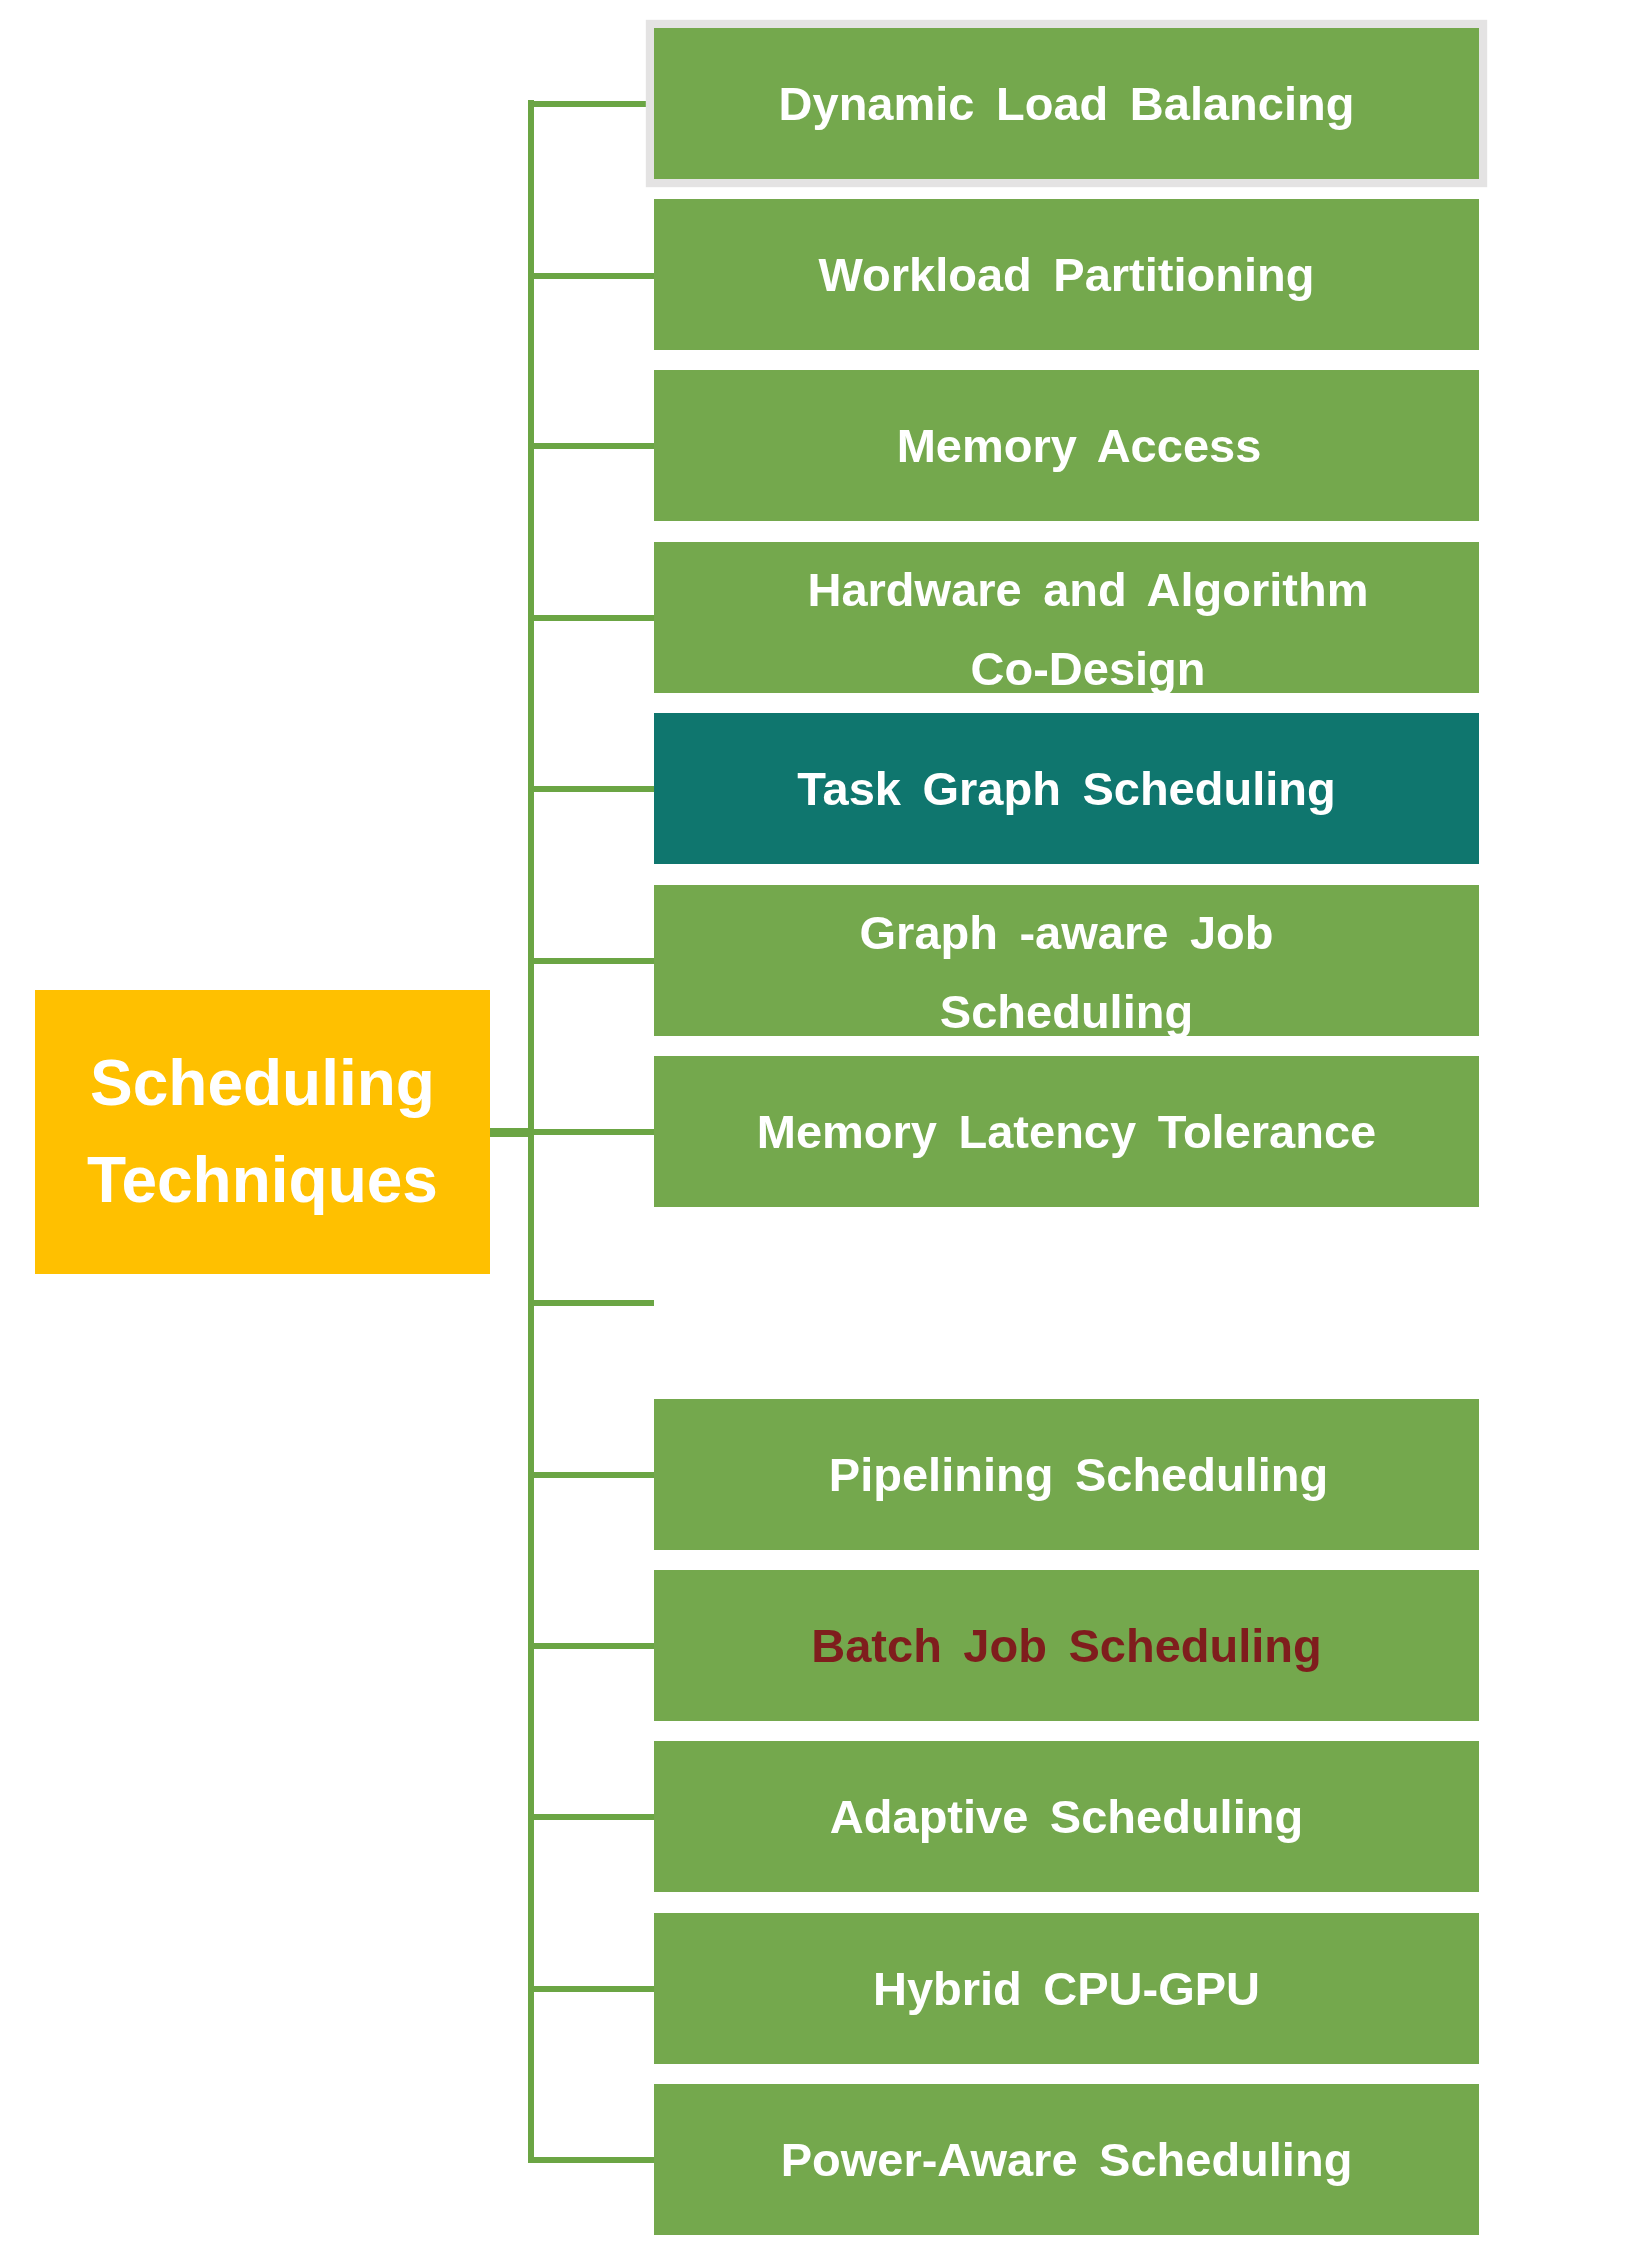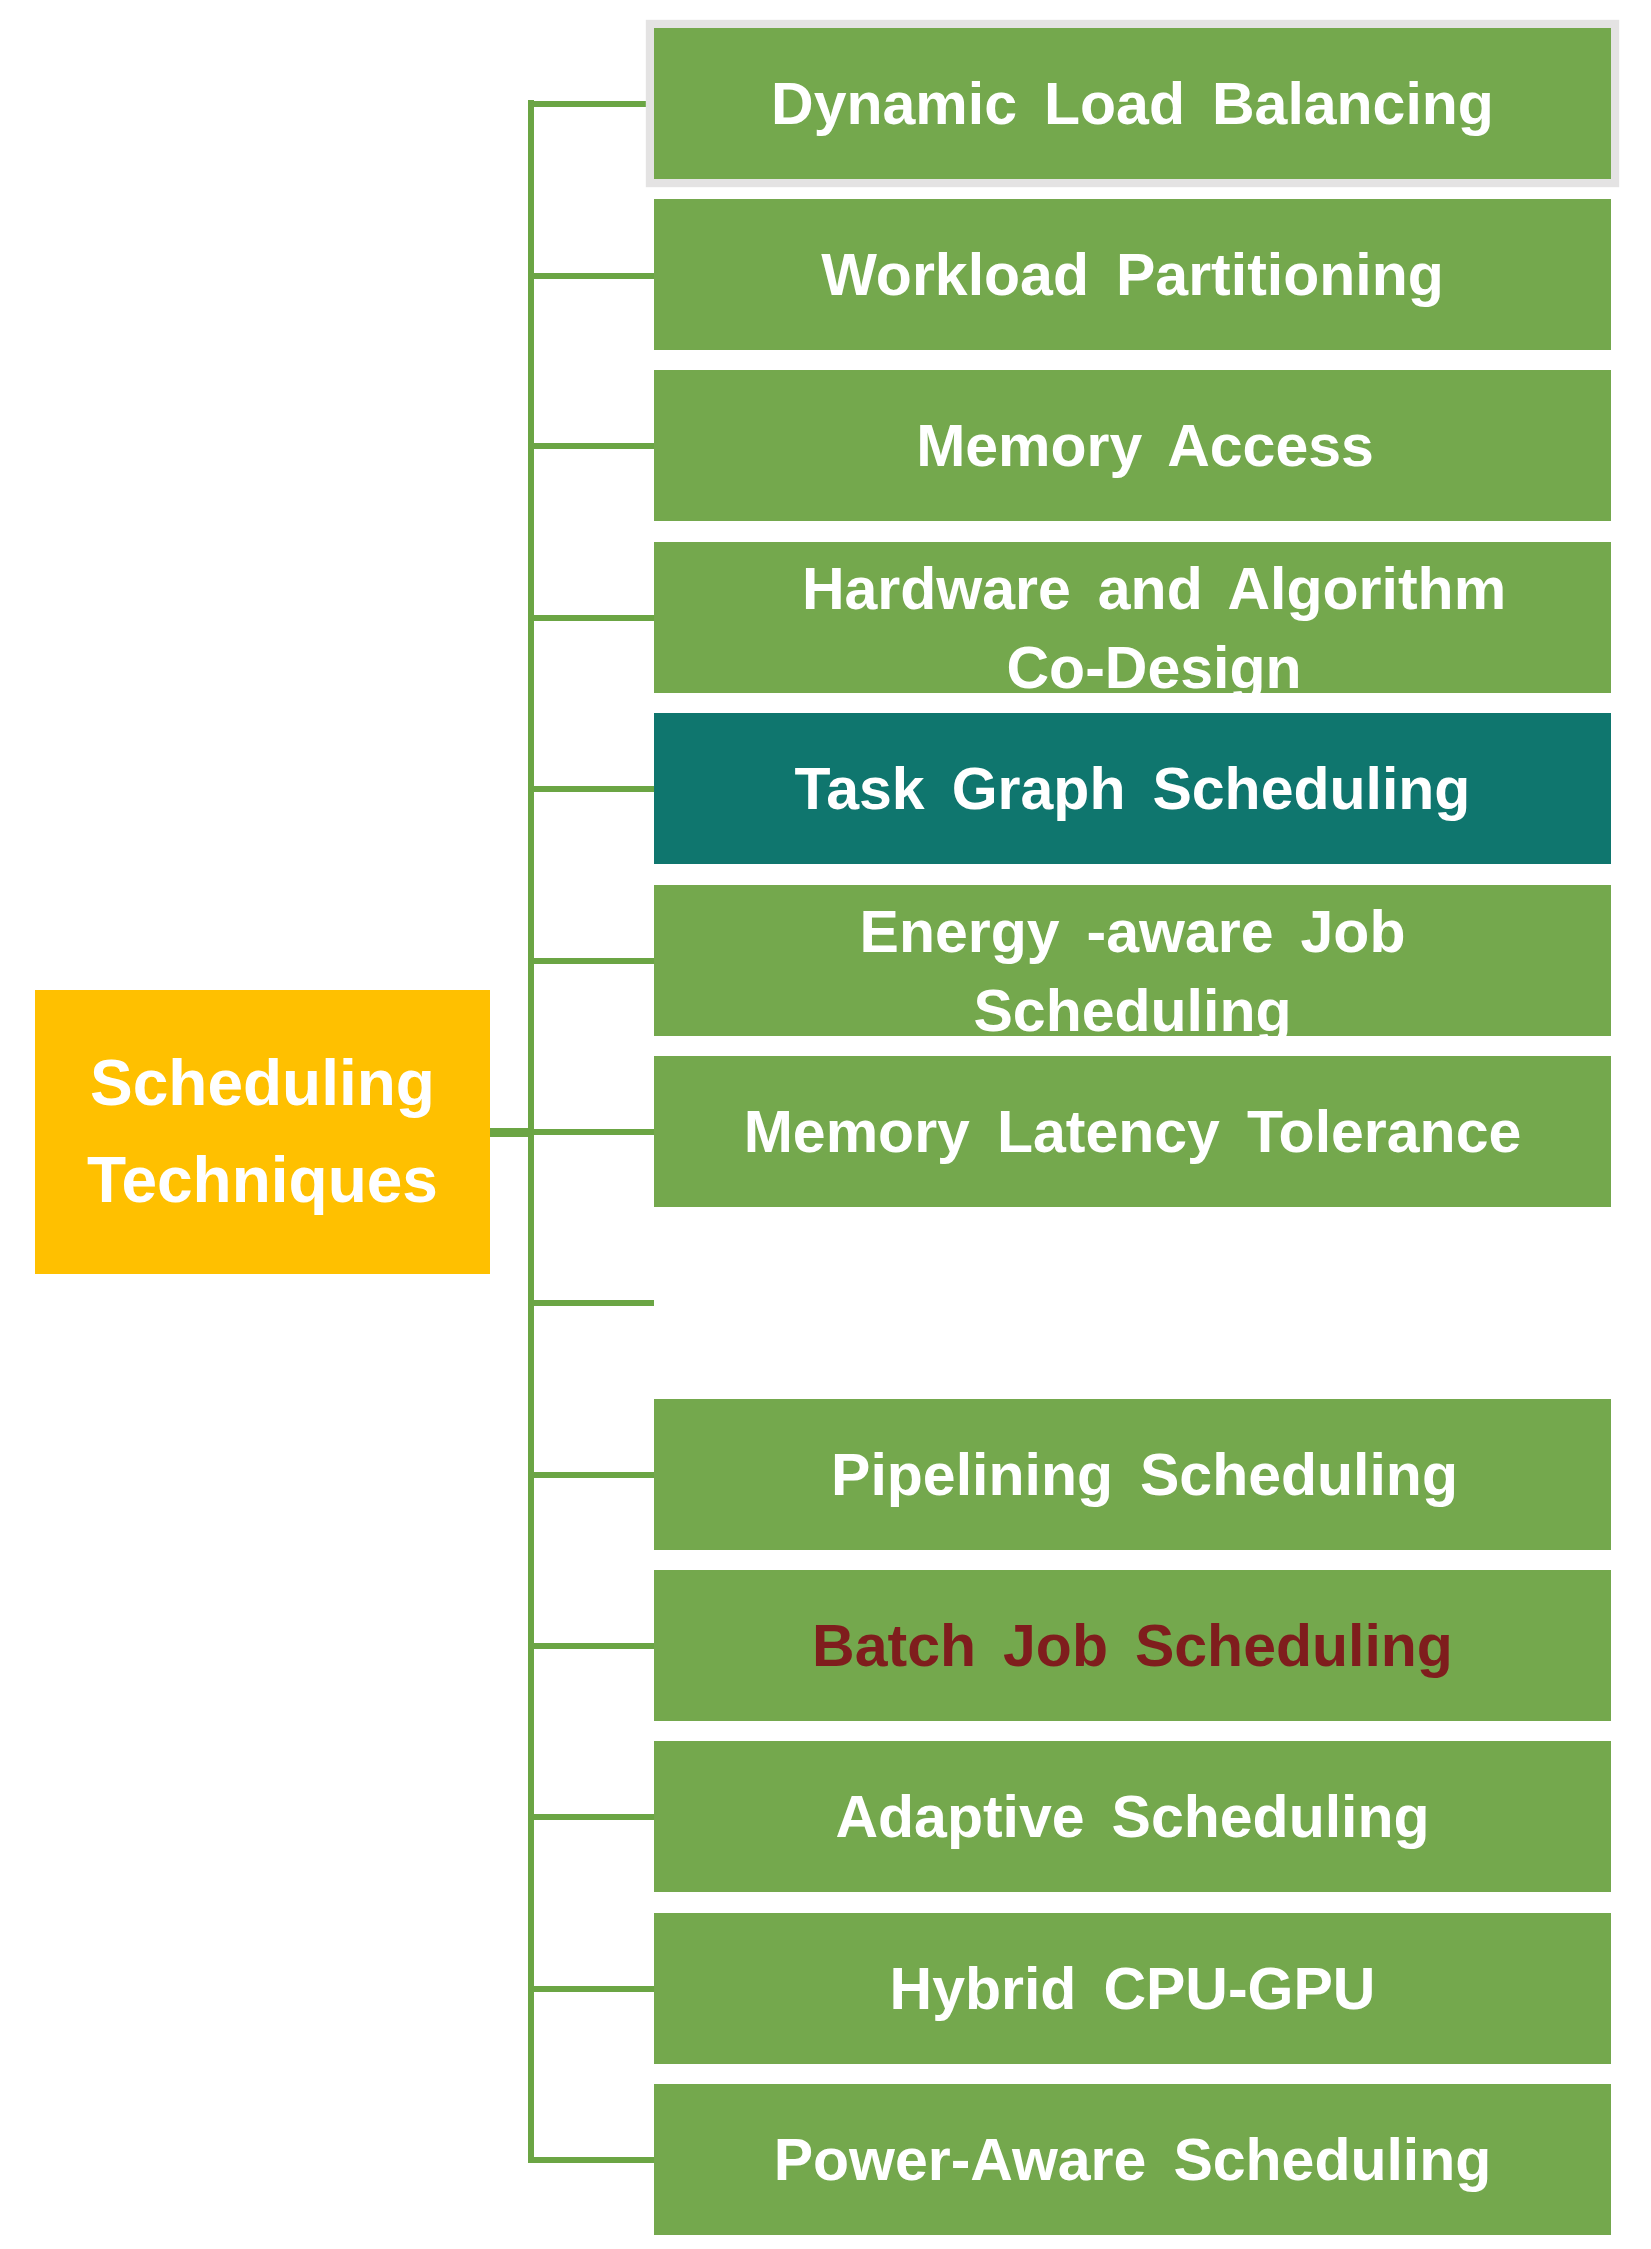--- a/index.html
+++ b/index.html
@@ -54,28 +54,28 @@
   }
   .root-node .rline {
     display: block;
     line-height: 97px;
     white-space: pre;
   }
   
   .node {
     position: absolute;
     left: 654px;
-    width: 957px;
+    width: 825px;
     height: 151px;
     display: flex;
     align-items: center;
     justify-content: center;
     color: #ffffff;
     font-weight: 700;
-    font-size: 59px;
+    font-size: 47px;
     word-spacing: 0.18em;
     text-align: center;
     box-sizing: border-box;
   }
   .node .label {
     white-space: pre;
   }
   .node.two-line {
     flex-direction: column;
     justify-content: flex-start;
@@ -129,21 +129,21 @@
   <div class="node two-line" style="top: 542px; background: rgb(116, 168, 77); color: rgb(255, 255, 255); padding-left: 43px;">
     <span class="label">Hardware and Algorithm</span>
     <span class="label">Co-Design</span>
   </div>
 
   <div class="node" style="top: 713px; background: #0f766e; color: rgb(255, 255, 255); align-items: center;">
     <span class="label">Task Graph Scheduling</span>
   </div>
 
   <div class="node two-line" style="top: 885px; background: rgb(116, 168, 77); color: rgb(255, 255, 255);">
-    <span class="label">Energy -aware Job</span>
+    <span class="label">Graph -aware Job</span>
     <span class="label">Scheduling</span>
   </div>
 
   <div class="node" style="top: 1056px; background: rgb(116, 168, 77); color: rgb(255, 255, 255);">
     <span class="label">Memory Latency Tolerance</span>
   </div>
 
 
   <div class="node" style="top: 1399px; background: rgb(116, 168, 77); color: rgb(255, 255, 255); padding-left: 24px;">
     <span class="label">Pipelining Scheduling</span>

